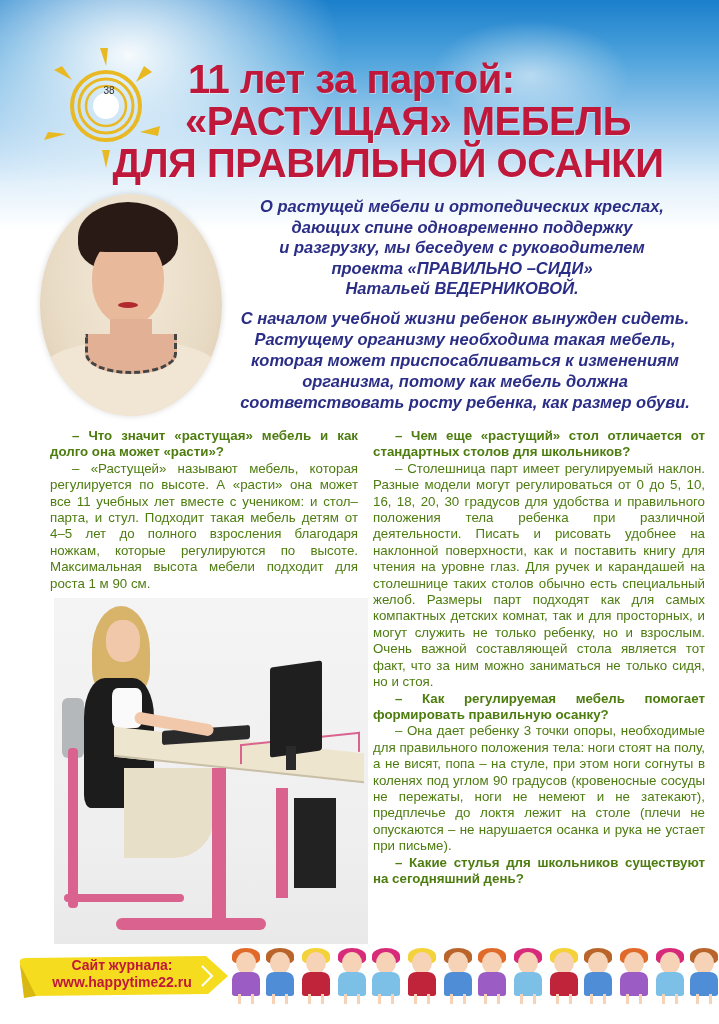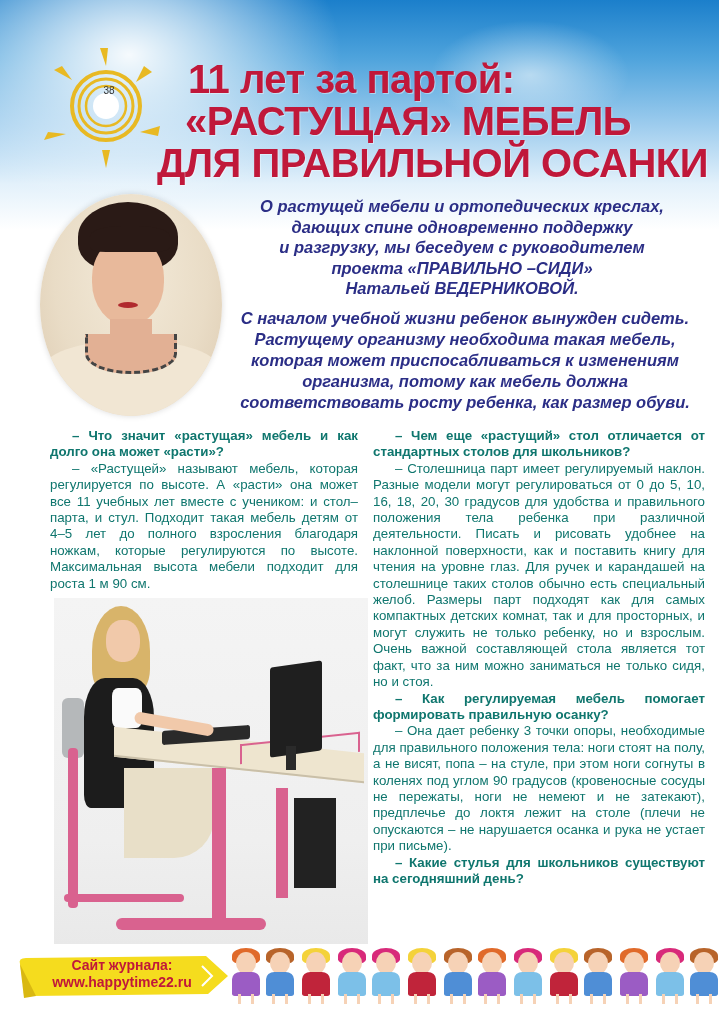--- a/index.html
+++ b/index.html
@@ -29,21 +29,21 @@
       font-size: 10px; color: #333; text-align: center; line-height: 22px;
     }
     .title {
       position: absolute; left: 68px; top: 58px; width: 640px;
       text-align: center; color: #c0183a; font-weight: bold;
       font-size: 40px; line-height: 42px; letter-spacing: -0.5px;
       text-shadow: 1px 1px 0 rgba(255,255,255,0.4);
     }
     .title .t1 { display: block; padding-left: 120px; text-align: left; }
     .title .t2 { display: block; padding-left: 40px; }
-    .title .t3 { display: block; text-align: right; }
+    .title .t3 { display: block; }
 
     .portrait {
       position: absolute; left: 40px; top: 194px; width: 182px; height: 222px;
       border-radius: 50%;
       background: radial-gradient(ellipse at 50% 35%, #f3ead9 0%, #e9dcc6 60%, #dccab0 100%);
       overflow: hidden;
       box-shadow: 0 0 6px rgba(0,0,0,0.15);
     }
     .portrait .hair {
       position: absolute; left: 38px; top: 8px; width: 100px; height: 70px;
@@ -81,21 +81,21 @@
       color: #2b2e86; font-style: italic; font-weight: bold;
       font-size: 16.5px; line-height: 20.5px; text-align: center;
     }
     .lead {
       position: absolute; left: 222px; top: 308px; width: 486px;
       color: #2b2e86; font-style: italic; font-weight: bold;
       font-size: 16.5px; line-height: 21px; text-align: center;
     }
 
     .col {
-      position: absolute; color: #0f766e; font-size: 13.3px; line-height: 16.4px;
+      position: absolute; color: #4d7c0f; font-size: 13.3px; line-height: 16.4px;
       text-align: justify;
     }
     .col p { text-indent: 22px; }
     .col .q { font-weight: bold; }
     .col-left { left: 50px; top: 428px; width: 308px; }
     .col-right { left: 373px; top: 428px; width: 332px; }
 
     .photo {
       position: absolute; left: 54px; top: 598px; width: 314px; height: 346px;
       background: linear-gradient(180deg, #f4f4f4 0%, #efefef 70%, #e9e9e9 100%);

